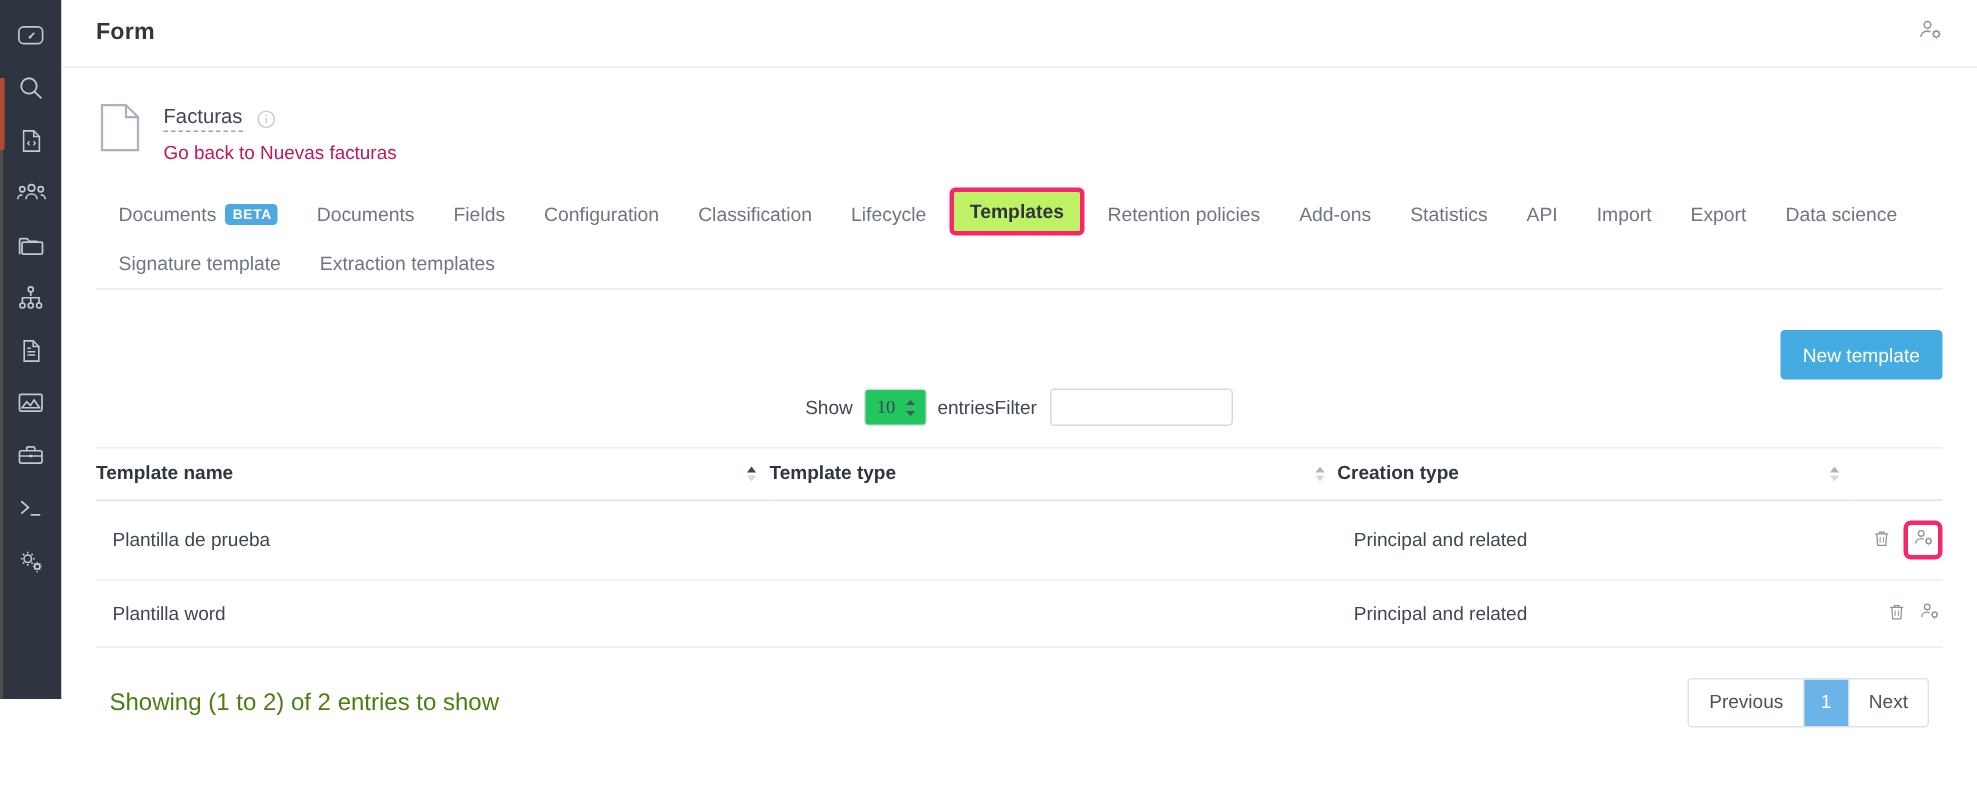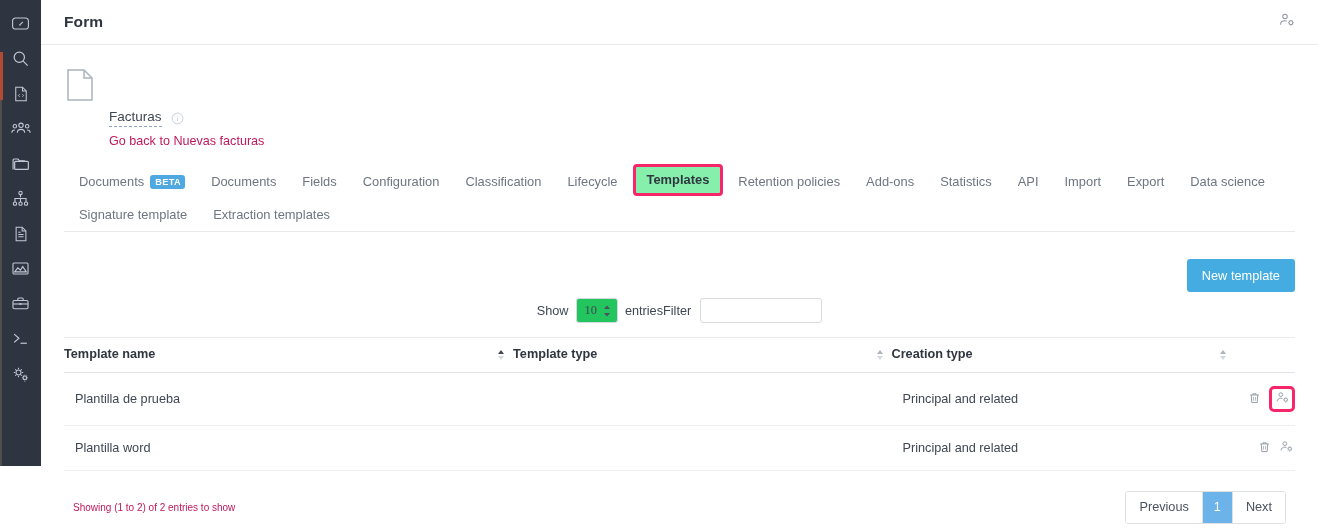--- a/index.html
+++ b/index.html
@@ -82,21 +82,21 @@
     align-items: flex-start;
     padding: 21px 0 0 25px;
   }
   .doc-icon {
     margin-right: 15px;
     color: #a9b2bf;
     margin-top: 2px;
   }
   .head-text { padding-top: 4px; }
   .head-title-row {
-    display: flex; align-items: center; gap: 9px; margin-top: 39px;
+    display: flex; align-items: center; gap: 9px;
   }
   .head-title {
     font-size: 13.5px;
     color: #3f4753;
     border-bottom: 1px dashed #8fa6c4;
     padding-bottom: 1px;
     line-height: 1.2;
     cursor: pointer;
   }
   .info-icon { color: #c4cad3; display: flex; }
@@ -127,21 +127,21 @@
     white-space: nowrap;
     display: flex;
     align-items: center;
     gap: 6px;
     line-height: 16px;
   }
   .tab:first-child { padding-left: 15px; }
   .tab.highlight {
     color: #2f3640;
     font-weight: bold;
-    background: #86efac;
+    background: #bef264;
     border: 3px solid #f7266a;
     border-radius: 4px;
     padding: 5px 11px;
     margin: -1px 2px 3px 2px;
   }
   .badge-beta {
     background: #4fa8e0;
     color: #ffffff;
     font-size: 9.2px;
     font-weight: bold;
@@ -284,21 +284,21 @@
     margin-left: 1px;
   }
 
   .table-footer {
     display: flex;
     align-items: center;
     justify-content: space-between;
     margin-top: 20px;
     padding: 0 9px;
   }
-  .showing-text { font-size: 10px; color: #be185d; }
+  .showing-text { font-size: 16px; color: #4d7c0f; }
   .pager {
     display: flex;
     border: 1px solid #dde0e5;
     border-radius: 3px;
     overflow: hidden;
   }
   .pg {
     font-size: 12.7px;
     color: #4a525e;
     padding: 8px 13px;

